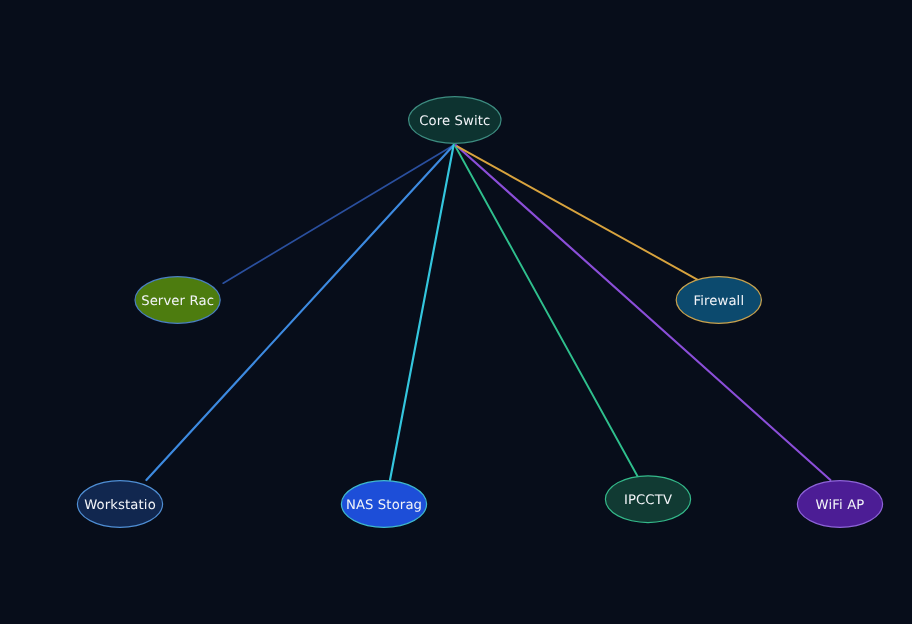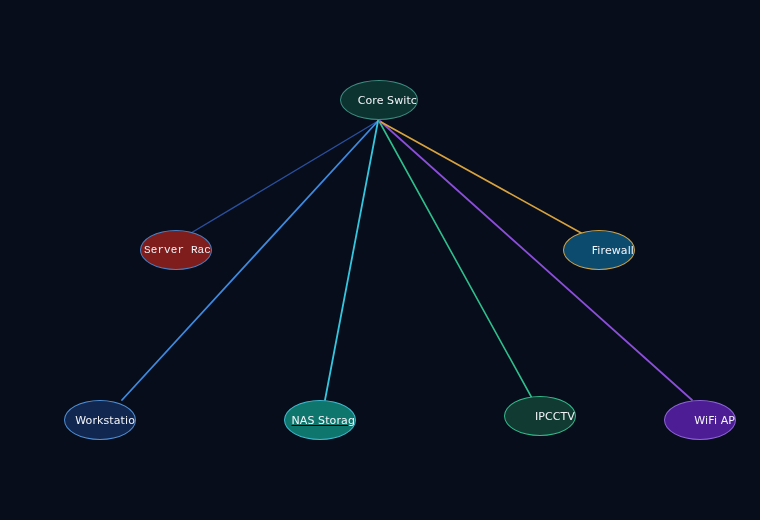--- a/index.html
+++ b/index.html
@@ -20,21 +20,21 @@
     position: absolute;
     left: 0;
     top: 0;
     width: 760px;
     height: 520px;
   }
   .node {
     position: absolute;
     display: flex;
     align-items: center;
-    justify-content: flex-end;
+    justify-content: center;
     border-radius: 50%;
     box-sizing: border-box;
     border-style: solid;
     border-width: 1px;
     transform: translate(-50%, -50%);
   }
   .node-label {
     color: #f2f4f8;
     font-size: 11px;
     line-height: 1;
@@ -52,30 +52,30 @@
       <line x1="378" y1="121" x2="122" y2="400" stroke="#3d8ae0" stroke-width="1.8" stroke-linecap="round"></line>
       <line x1="378" y1="121" x2="325" y2="400" stroke="#34c6de" stroke-width="1.8" stroke-linecap="round"></line>
       <line x1="379" y1="121" x2="533" y2="400" stroke="#2fbf8d" stroke-width="1.6" stroke-linecap="round"></line>
       <line x1="380" y1="121" x2="692" y2="400" stroke="#8b4ed8" stroke-width="1.8" stroke-linecap="round"></line>
       <line x1="381" y1="122" x2="583" y2="234" stroke="#d8a33e" stroke-width="1.6" stroke-linecap="round"></line>
     </svg>
   <div id="node-layer">
       <div class="node" style="left: 379px; top: 100px; width: 78px; height: 40px; background: rgb(13, 51, 48); border-color: rgb(61, 140, 128);">
         <span class="node-label" style="color: rgb(242, 244, 248);">Core Switc</span>
       </div>
-      <div class="node" style="left: 176px; top: 250px; width: 72px; height: 40px; background: #7f1d1d; border-color: rgb(74, 127, 193); font-family: Liberation Mono, monospace;">
+      <div class="node" style="left: 148px; top: 250px; width: 72px; height: 40px; background: #4d7c0f; border-color: rgb(74, 127, 193);">
         <span class="node-label" style="color: rgb(242, 244, 248);">Server Rac</span>
       </div>
       <div class="node" style="left: 599px; top: 250px; width: 72px; height: 40px; background: #0c4a6e; border-color: rgb(200, 162, 78);">
         <span class="node-label" style="color: rgb(242, 244, 248);">Firewall</span>
       </div>
       <div class="node" style="left: 100px; top: 420px; width: 72px; height: 40px; background: rgb(17, 39, 79); border-color: rgb(79, 142, 212);">
         <span class="node-label" style="color: rgb(242, 244, 248);">Workstatio</span>
       </div>
-      <div class="node" style="left: 320px; top: 420px; width: 72px; height: 40px; background: #0f766e; border-color: rgb(63, 184, 204); text-decoration: underline;">
+      <div class="node" style="left: 320px; top: 420px; width: 72px; height: 40px; background: #1d4ed8; border-color: rgb(63, 184, 204);">
         <span class="node-label" style="color: rgb(242, 244, 248);">NAS Storag</span>
       </div>
       <div class="node" style="left: 540px; top: 416px; width: 72px; height: 40px; background: rgb(17, 58, 51); border-color: rgb(52, 185, 138);">
         <span class="node-label" style="color: rgb(242, 244, 248);">IPCCTV</span>
       </div>
       <div class="node" style="left: 700px; top: 420px; width: 72px; height: 40px; background: #4c1d95; border-color: rgb(141, 99, 216);">
         <span class="node-label" style="color: rgb(242, 244, 248);">WiFi AP</span>
       </div>
     </div>
 </div>

